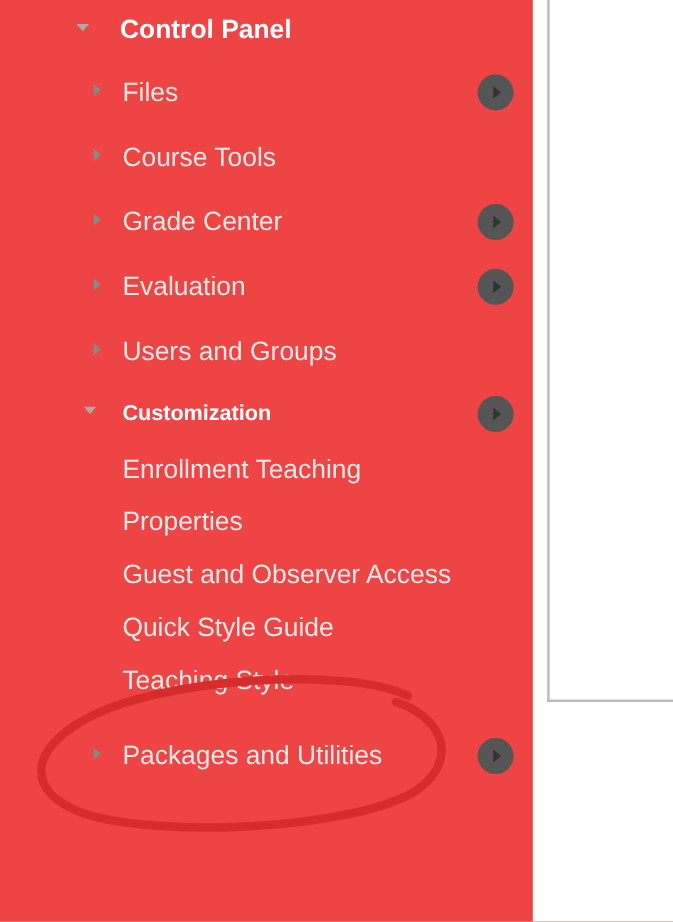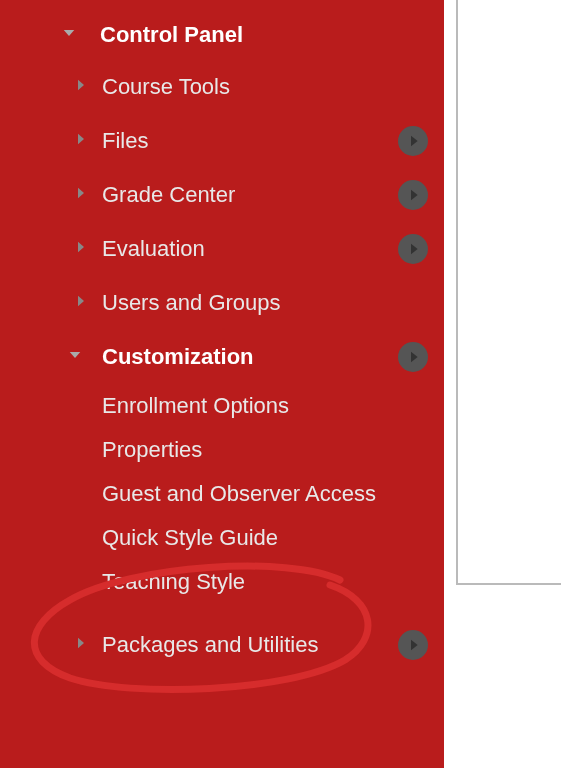--- a/index.html
+++ b/index.html
@@ -1,28 +1,28 @@
 <!DOCTYPE html>
 <html><head>
   <meta charset="utf-8">
   <style>
     * { margin: 0; padding: 0; box-sizing: border-box; }
     body { background: #fff; font-family: -apple-system, BlinkMacSystemFont, "Segoe UI", Helvetica, Arial, sans-serif; width: 561px; height: 768px; position: relative; }
-    .sidebar { background: #b91c1c; width: 444px; height: 768px; padding-top: 10px; position: relative; }
+    .sidebar { background: #ef4444; width: 444px; height: 768px; position: relative; }
     .section-header { display: flex; align-items: center; padding: 12px 8px 12px 54px; color: #fff; font-weight: 700; font-size: 22px; cursor: pointer; position: relative; }
     .cp-header { padding-left: 100px; }
     .cp-header .caret-down { position: absolute; left: 60px; }
     .menu-item { display: flex; align-items: center; padding: 14px 8px 14px 102px; color: #e8e8e8; font-size: 22px; cursor: pointer; position: relative; }
     .menu-item .caret-right { position: absolute; left: 72px; }
     .arrow-circle { position: absolute; right: 16px; width: 30px; height: 30px; border-radius: 50%; background: #555; display: flex; align-items: center; justify-content: center; }
     .arrow-circle svg { width: 16px; height: 16px; }
     .sub-item { padding: 9px 8px 9px 102px; color: #e8e8e8; font-size: 22px; cursor: pointer; }
     .caret-down svg, .caret-right svg { width: 18px; height: 18px; }
     .caret-right { transform: none; }
-    .expanded-header { display: flex; align-items: center; padding: 14px 8px 14px 102px; color: #fff; font-weight: 700; font-size: 22px; cursor: pointer; position: relative; }
+    .expanded-header { display: flex; align-items: center; padding: 14px 8px 14px 102px; color: #fff; font-weight: 700; font-size: 18px; cursor: pointer; position: relative; }
     .expanded-header .caret-down { position: absolute; left: 66px; }
     .annotation-ellipse { position: absolute; pointer-events: none; }
     .right-panel { position: absolute; left: 456px; top: 0; width: 105px; height: 585px; background: #ffffff; border-left: 2px solid #bababa; border-bottom: 2px solid #bababa;}
   </style>
 </head>
 <body>
 
 <div class="sidebar">
 
   <div class="cp-header section-header">
@@ -33,35 +33,35 @@
     </span>
     <span>Control Panel</span>
   </div>
 
   <div class="menu-item">
     <span class="caret-right">
       <svg viewBox="0 0 24 24" fill="#888">
           <path d="M8 5l8 7-8 7z"></path>
         </svg>
     </span>
-    <span>Course Tools</span>
+    <span>Files</span>
+    <span class="arrow-circle">
+      <svg viewBox="0 0 24 24" fill="#333">
+          <path d="M9 4l10 8-10 8z"></path>
+        </svg>
+    </span>
   </div>
 
   <div class="menu-item">
     <span class="caret-right">
       <svg viewBox="0 0 24 24" fill="#888">
           <path d="M8 5l8 7-8 7z"></path>
         </svg>
     </span>
-    <span>Files</span>
-    <span class="arrow-circle">
-      <svg viewBox="0 0 24 24" fill="#333">
-          <path d="M9 4l10 8-10 8z"></path>
-        </svg>
-    </span>
+    <span>Course Tools</span>
   </div>
 
   <div class="menu-item">
     <span class="caret-right">
       <svg viewBox="0 0 24 24" fill="#888">
           <path d="M8 5l8 7-8 7z"></path>
         </svg>
     </span>
     <span>Grade Center</span>
     <span class="arrow-circle">
@@ -102,21 +102,21 @@
     </span>
     <span>Customization</span>
     <span class="arrow-circle">
       <svg viewBox="0 0 24 24" fill="#333">
           <path d="M9 4l10 8-10 8z"></path>
         </svg>
     </span>
   </div>
 
   <div class="sub-item">
-    <span>Enrollment Options</span>
+    <span>Enrollment Teaching</span>
   </div>
   <div class="sub-item">
     <span>Properties</span>
   </div>
   <div class="sub-item">
     <span>Guest and Observer Access</span>
   </div>
   <div class="sub-item">
     <span>Quick Style Guide</span>
   </div>

